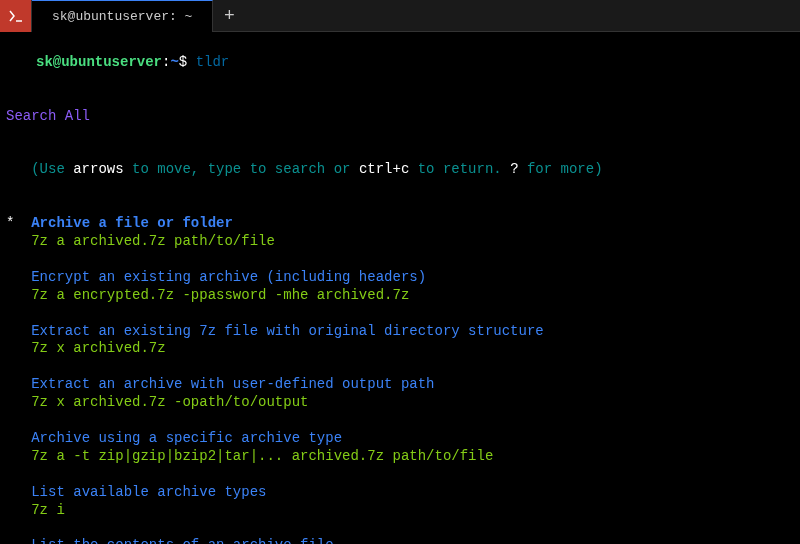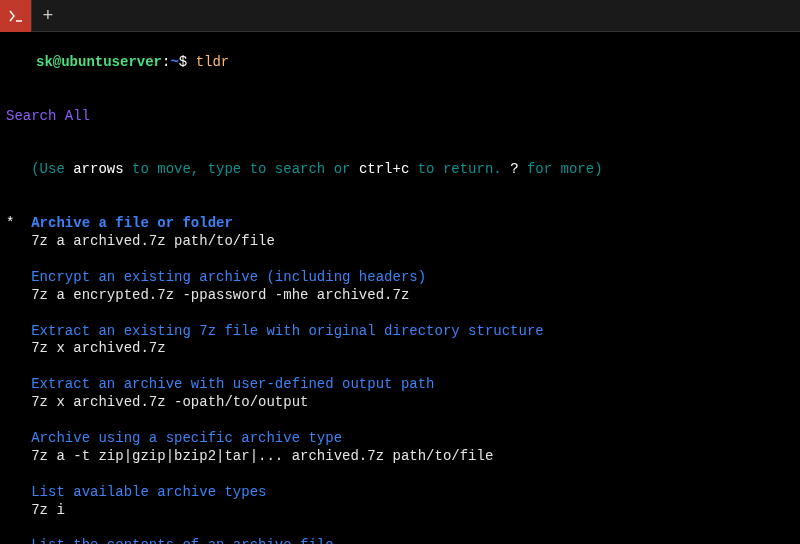--- a/index.html
+++ b/index.html
@@ -52,40 +52,43 @@
     }
     .terminal {
       padding: 4px 6px;
       line-height: 1.28;
       white-space: pre;
     }
     .prompt-user { color: #4ade80; font-weight: bold; margin-left: 30px; }
     .prompt-colon { color: #fff; }
     .prompt-path { color: #3b82f6; font-weight: bold; }
     .prompt-dollar { color: #fff; }
-    .cmd { color: #fdba74; }
+    .cmd { color: #0369a1; }
     .white-bold { color: #8b5cf6; font-weight: normal; }
     .hint { color: #0a9090; font-family: Liberation Mono, monospace; }
     .hint-key { color: #fff; }
     .selector { color: #fff; }
     .blue-bold { color: #3b82f6; font-weight: bold; }
     .blue { color: #3b82f6; margin-top: 31px; }
-    .green { color: #e5e5e5; }
+    .green { color: #84cc16; }
     .entry { margin-left: 0; font-family: Liberation Mono, monospace; }
     .blank { height: 1.28em; }
   </style>
 </head>
 <body>
 
 <div class="tabbar">
   <div class="tab-icon">
     <svg viewBox="0 0 16 16" fill="none" stroke="#fff" stroke-width="1.5">
       <path d="M2 3 L6 8 L2 13"></path>
       <path d="M8 13 L14 13"></path>
     </svg>
+  </div>
+  <div class="tab">
+    <span>sk@ubuntuserver: ~</span>
   </div>
   <div class="tab-new">
     <span>+</span>
   </div>
 </div>
 
 <div class="terminal">
 <span class="prompt-user">sk@ubuntuserver</span><span class="prompt-colon">:</span><span class="prompt-path">~</span><span class="prompt-dollar">$</span> <span class="cmd">tldr</span>
 <div class="blank"></div>
 <span class="white-bold">Search All</span>

